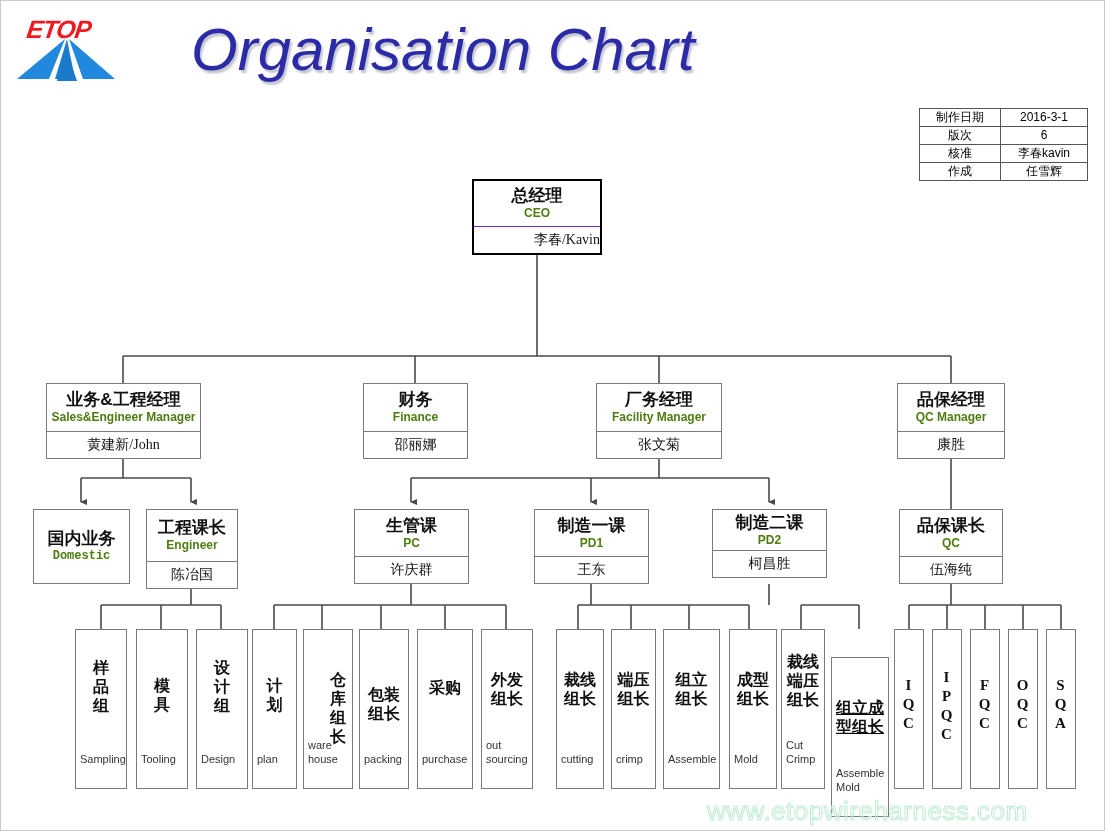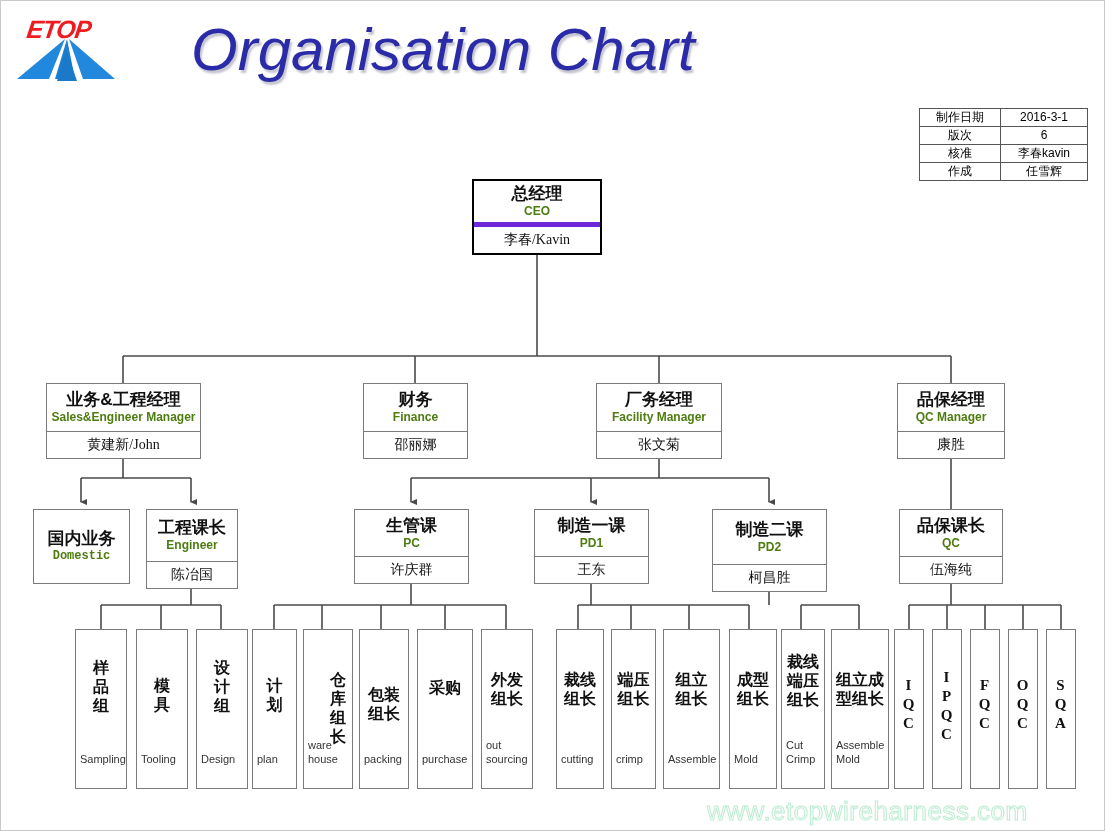--- a/index.html
+++ b/index.html
@@ -121,21 +121,21 @@
   .node .name-cell {
     border-top: 1px solid #7b7b7b;
     text-align: center;
     font-family: "Liberation Serif", serif;
     font-size: 14px;
     line-height: 25px;
     height: 26px;
     color: #111;
     white-space: nowrap;
   }
-  .node.strong .name-cell { border-top: 5px solid #6d28d9; }
+  .node.strong .name-cell { border-top: 1px solid #6d28d9; text-align: right; }
 
   
   .leaf {
     position: absolute;
     border: 1px solid #7b7b7b;
     background: #ffffff;
     box-sizing: border-box;
     display: flex;
     flex-direction: column;
     align-items: center;
@@ -352,21 +352,21 @@
   </div>
 
   <div class="node" style="left:533px; top:508px; width:115px; height:75px;">
     <div class="title-cell">
       <div class="cn">制造一课</div>
       <div class="en">PD1</div>
     </div>
     <div class="name-cell">王东</div>
   </div>
 
-  <div class="node" style="left:711px; top:508px; width:115px; height:83px;">
+  <div class="node" style="left:711px; top:508px; width:115px; height:69px;">
     <div class="title-cell">
       <div class="cn">制造二课</div>
       <div class="en">PD2</div>
     </div>
     <div class="name-cell">柯昌胜</div>
   </div>
 
   <div class="node" style="left:898px; top:508px; width:104px; height:75px;">
     <div class="title-cell">
       <div class="cn">品保课长</div>
@@ -476,21 +476,21 @@
     <div class="vtext" style="margin-top:22px;">
       <span class="ln">裁线</span>
       <span class="ln">端压</span>
       <span class="ln">组长</span>
     </div>
     <div class="sub">
       <span>Cut Crimp</span>
     </div>
   </div>
 
-  <div class="leaf" style="left:830px; top:628px; width:58px; height:160px;">
+  <div class="leaf" style="left:830px; top:656px; width:58px; height:160px;text-decoration:underline;">
     <div class="vtext" style="margin-top:40px;">
       <span class="ln">组立成</span>
       <span class="ln">型组长</span>
     </div>
     <div class="sub">Assemble Mold</div>
   </div>
 
   <div class="leaf" style="left:893px; top:628px; width:30px; height:160px;">
     <div class="vtext serif-caps" style="margin-top:46px;">
       <span class="ln">I</span>

